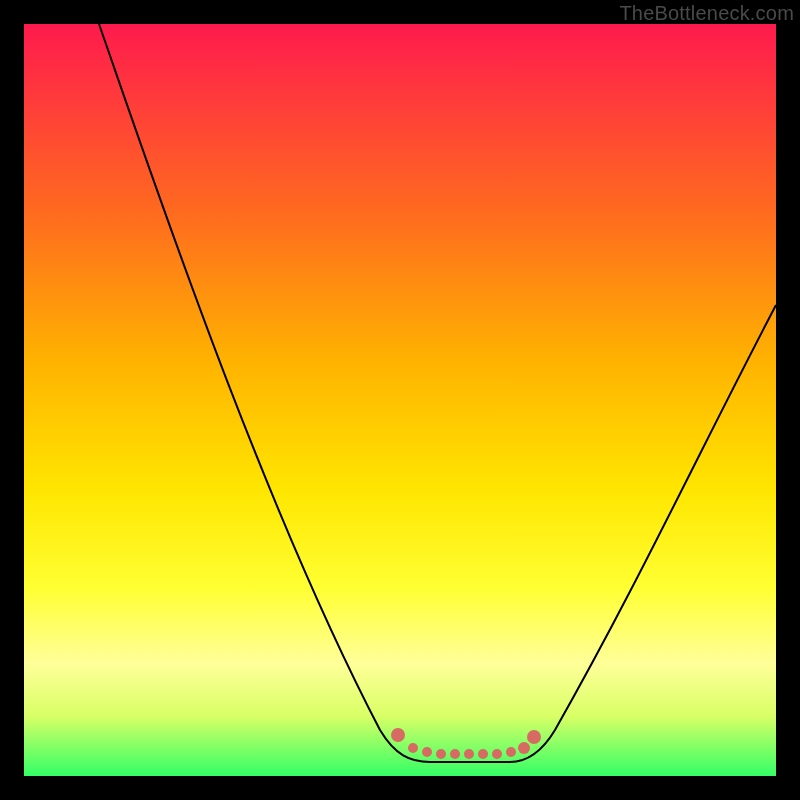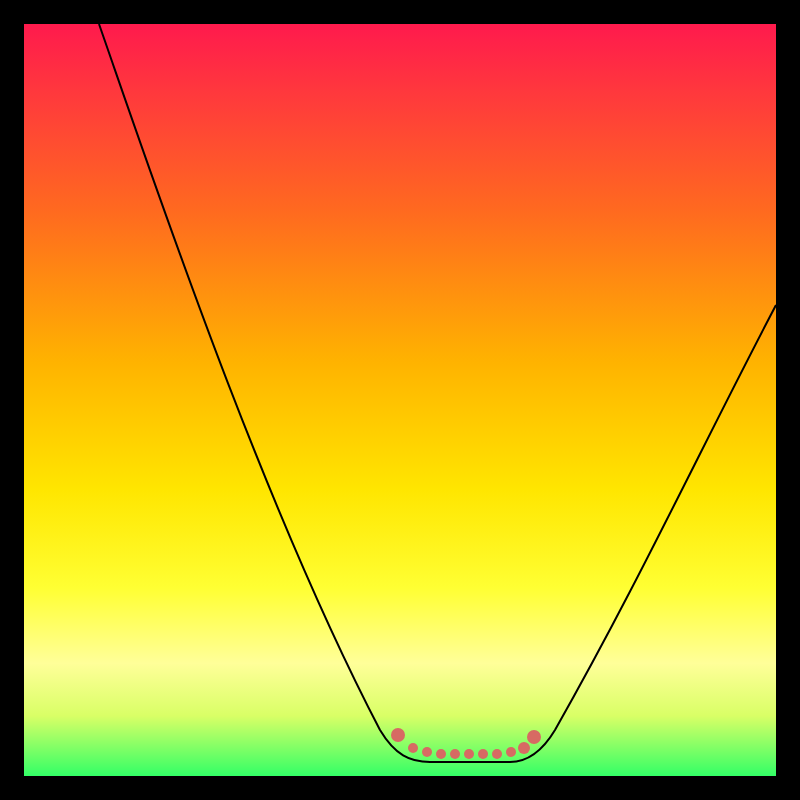--- a/index.html
+++ b/index.html
@@ -73,13 +73,14 @@
       <circle cx="455" cy="754" r="5"></circle>
       <circle cx="469" cy="754" r="5"></circle>
       <circle cx="483" cy="754" r="5"></circle>
       <circle cx="497" cy="754" r="5"></circle>
       <circle cx="511" cy="752" r="5"></circle>
       <circle cx="524" cy="748" r="6"></circle>
       <circle cx="534" cy="737" r="7"></circle>
     </g>
   </svg>
 
+  <div class="watermark">TheBottleneck.com</div>
 </div>
 
 </body></html>

